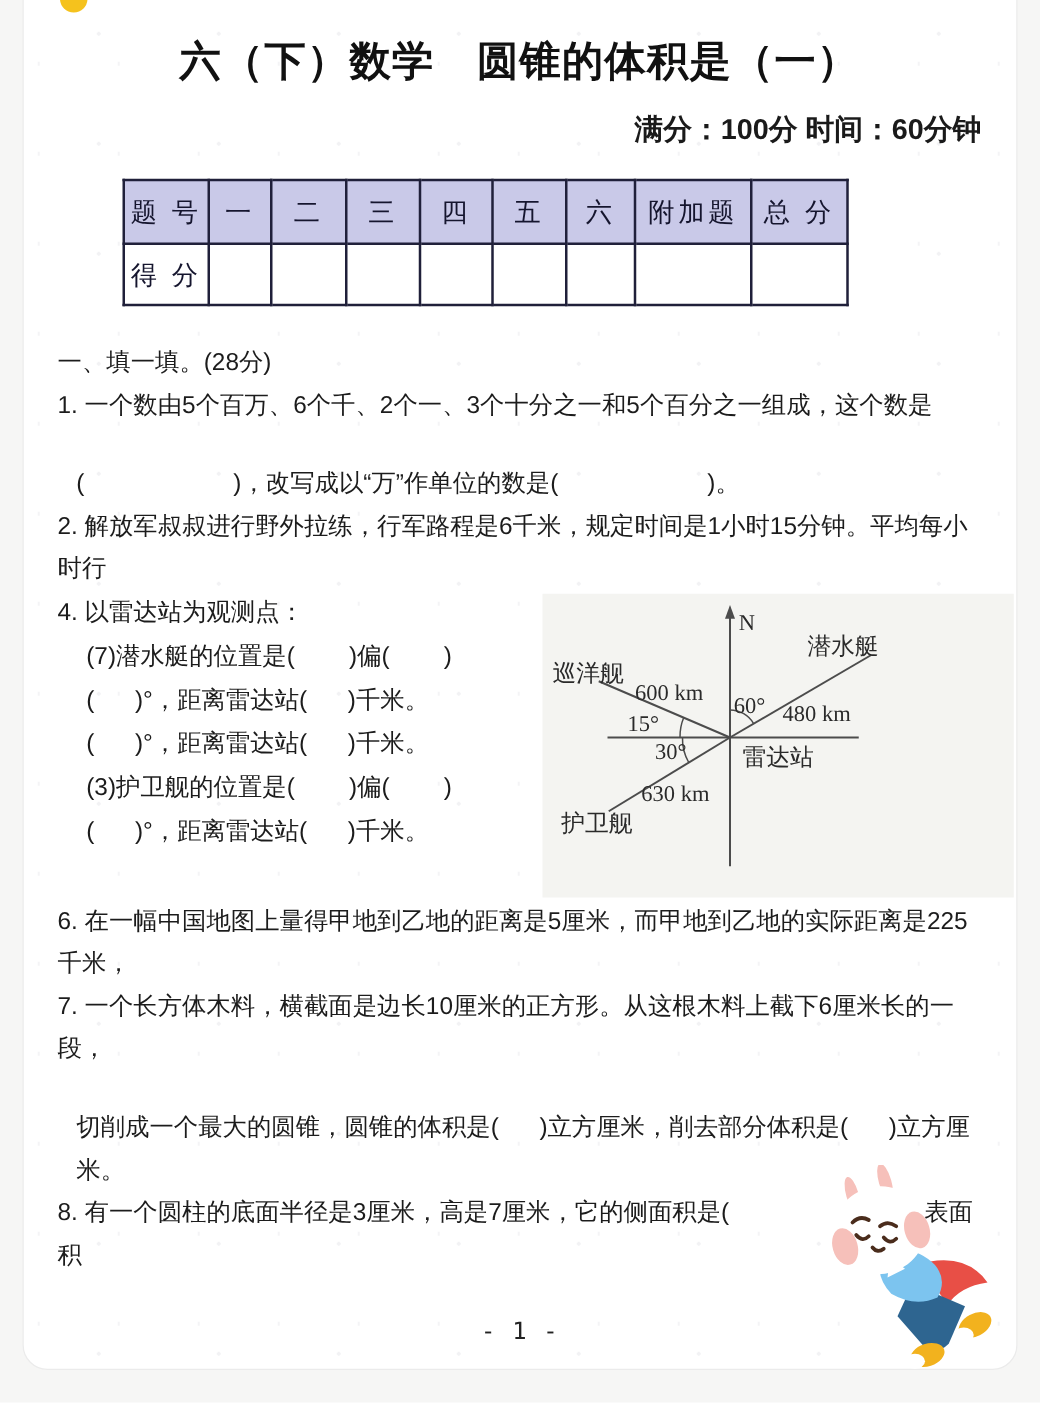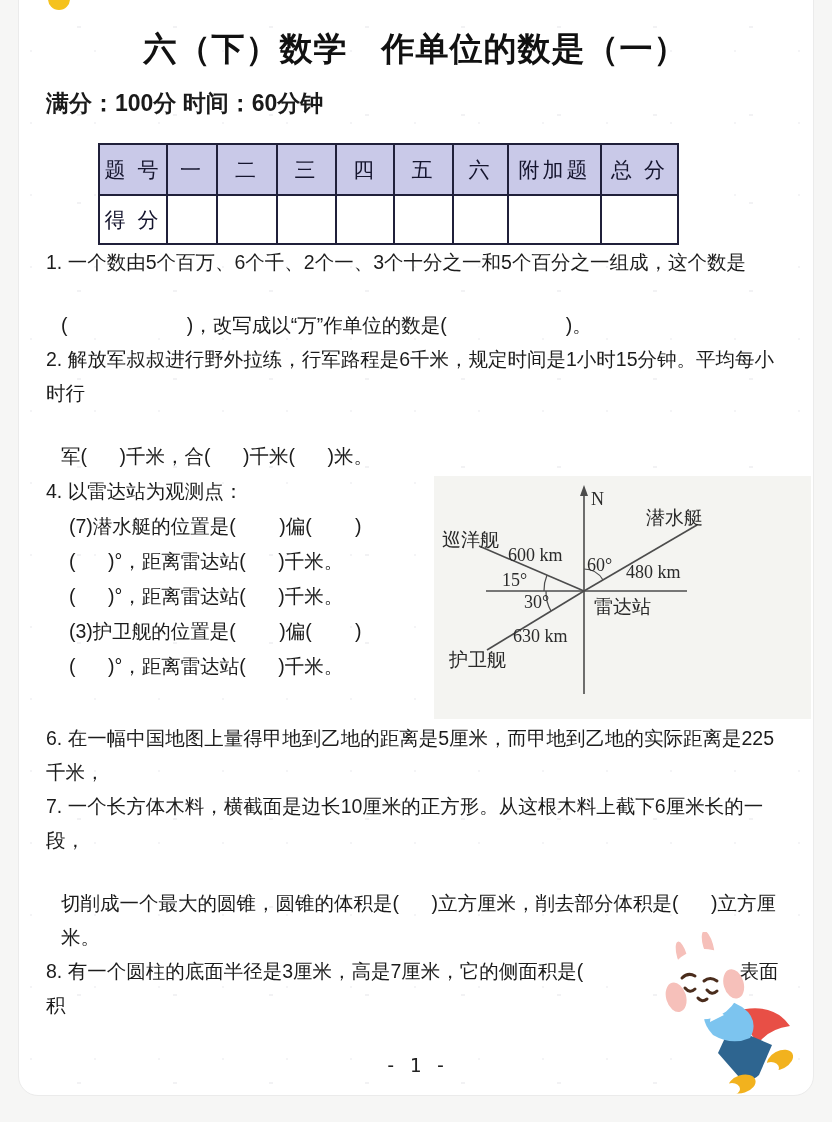--- a/index.html
+++ b/index.html
@@ -28,21 +28,21 @@
   .dot {
     position:absolute; left:48px; top:-12px;
     width:22px; height:22px; border-radius:50%;
     background:#f5c21d; z-index:3;
   }
   .title {
     text-align:center; font-size:33px; font-weight:bold;
     letter-spacing:1px; margin-top:2px; color:#111;
   }
   .subtitle {
-    text-align:left; font-size:23px; font-weight:bold;
+    text-align:right; font-size:23px; font-weight:bold;
     margin-top:16px; color:#1a1a1a;
   }
   table.score {
     border-collapse:collapse; table-layout:fixed;
     margin:24px 0 0 52px; width:464px;
   }
   table.score th, table.score td {
     border:2px solid #20203a;
     text-align:center; font-weight:normal;
     font-size:21px; letter-spacing:3px; color:#15152e;
@@ -79,21 +79,21 @@
   .rabbit {
     position:absolute; left:652px; top:932px;
     width:160px; height:175px; z-index:6;
   }
 </style>
 </head>
 <body>
 
 <div class="card">
 
-  <div class="title">六（下）数学　作单位的数是（一）</div>
+  <div class="title">六（下）数学　圆锥的体积是（一）</div>
   <div class="subtitle">满分：100分  时间：60分钟</div>
 
   <table class="score">
     <colgroup>
       <col style="width:68px">
         <col style="width:50px">
         <col style="width:60px">
       <col style="width:59px">
         <col style="width:58px">
         <col style="width:59px">
@@ -120,26 +120,26 @@
       <td></td>
       <td></td>
       <td></td>
       <td></td>
       <td></td>
       <td></td>
     </tr>
   </tbody>
     </table>
 
+  <div class="section-heading qline">一、填一填。(28分)</div>
 
   <div class="qline">1. 一个数由5个百万、6个千、2个一、3个十分之一和5个百分之一组成，这个数是</div>
   <div class="qline ind1">(                      )，改写成以“万”作单位的数是(                      )。</div>
 
   <div class="qline">2. 解放军叔叔进行野外拉练，行军路程是6千米，规定时间是1小时15分钟。平均每小时行</div>
-  <div class="qline ind1">军(      )千米，合(      )千米(      )米。</div>
 
 
   <div class="q4row">
     <div class="qline">4. 以雷达站为观测点：</div>
     <div class="qline ind2">(7)潜水艇的位置是(        )偏(        )</div>
     <div class="qline ind2">(      )°，距离雷达站(      )千米。</div>
     <div class="qline ind2">(      )°，距离雷达站(      )千米。</div>
     <div class="qline ind2">(3)护卫舰的位置是(        )偏(        )</div>
     <div class="qline ind2">(      )°，距离雷达站(      )千米。</div>
 

